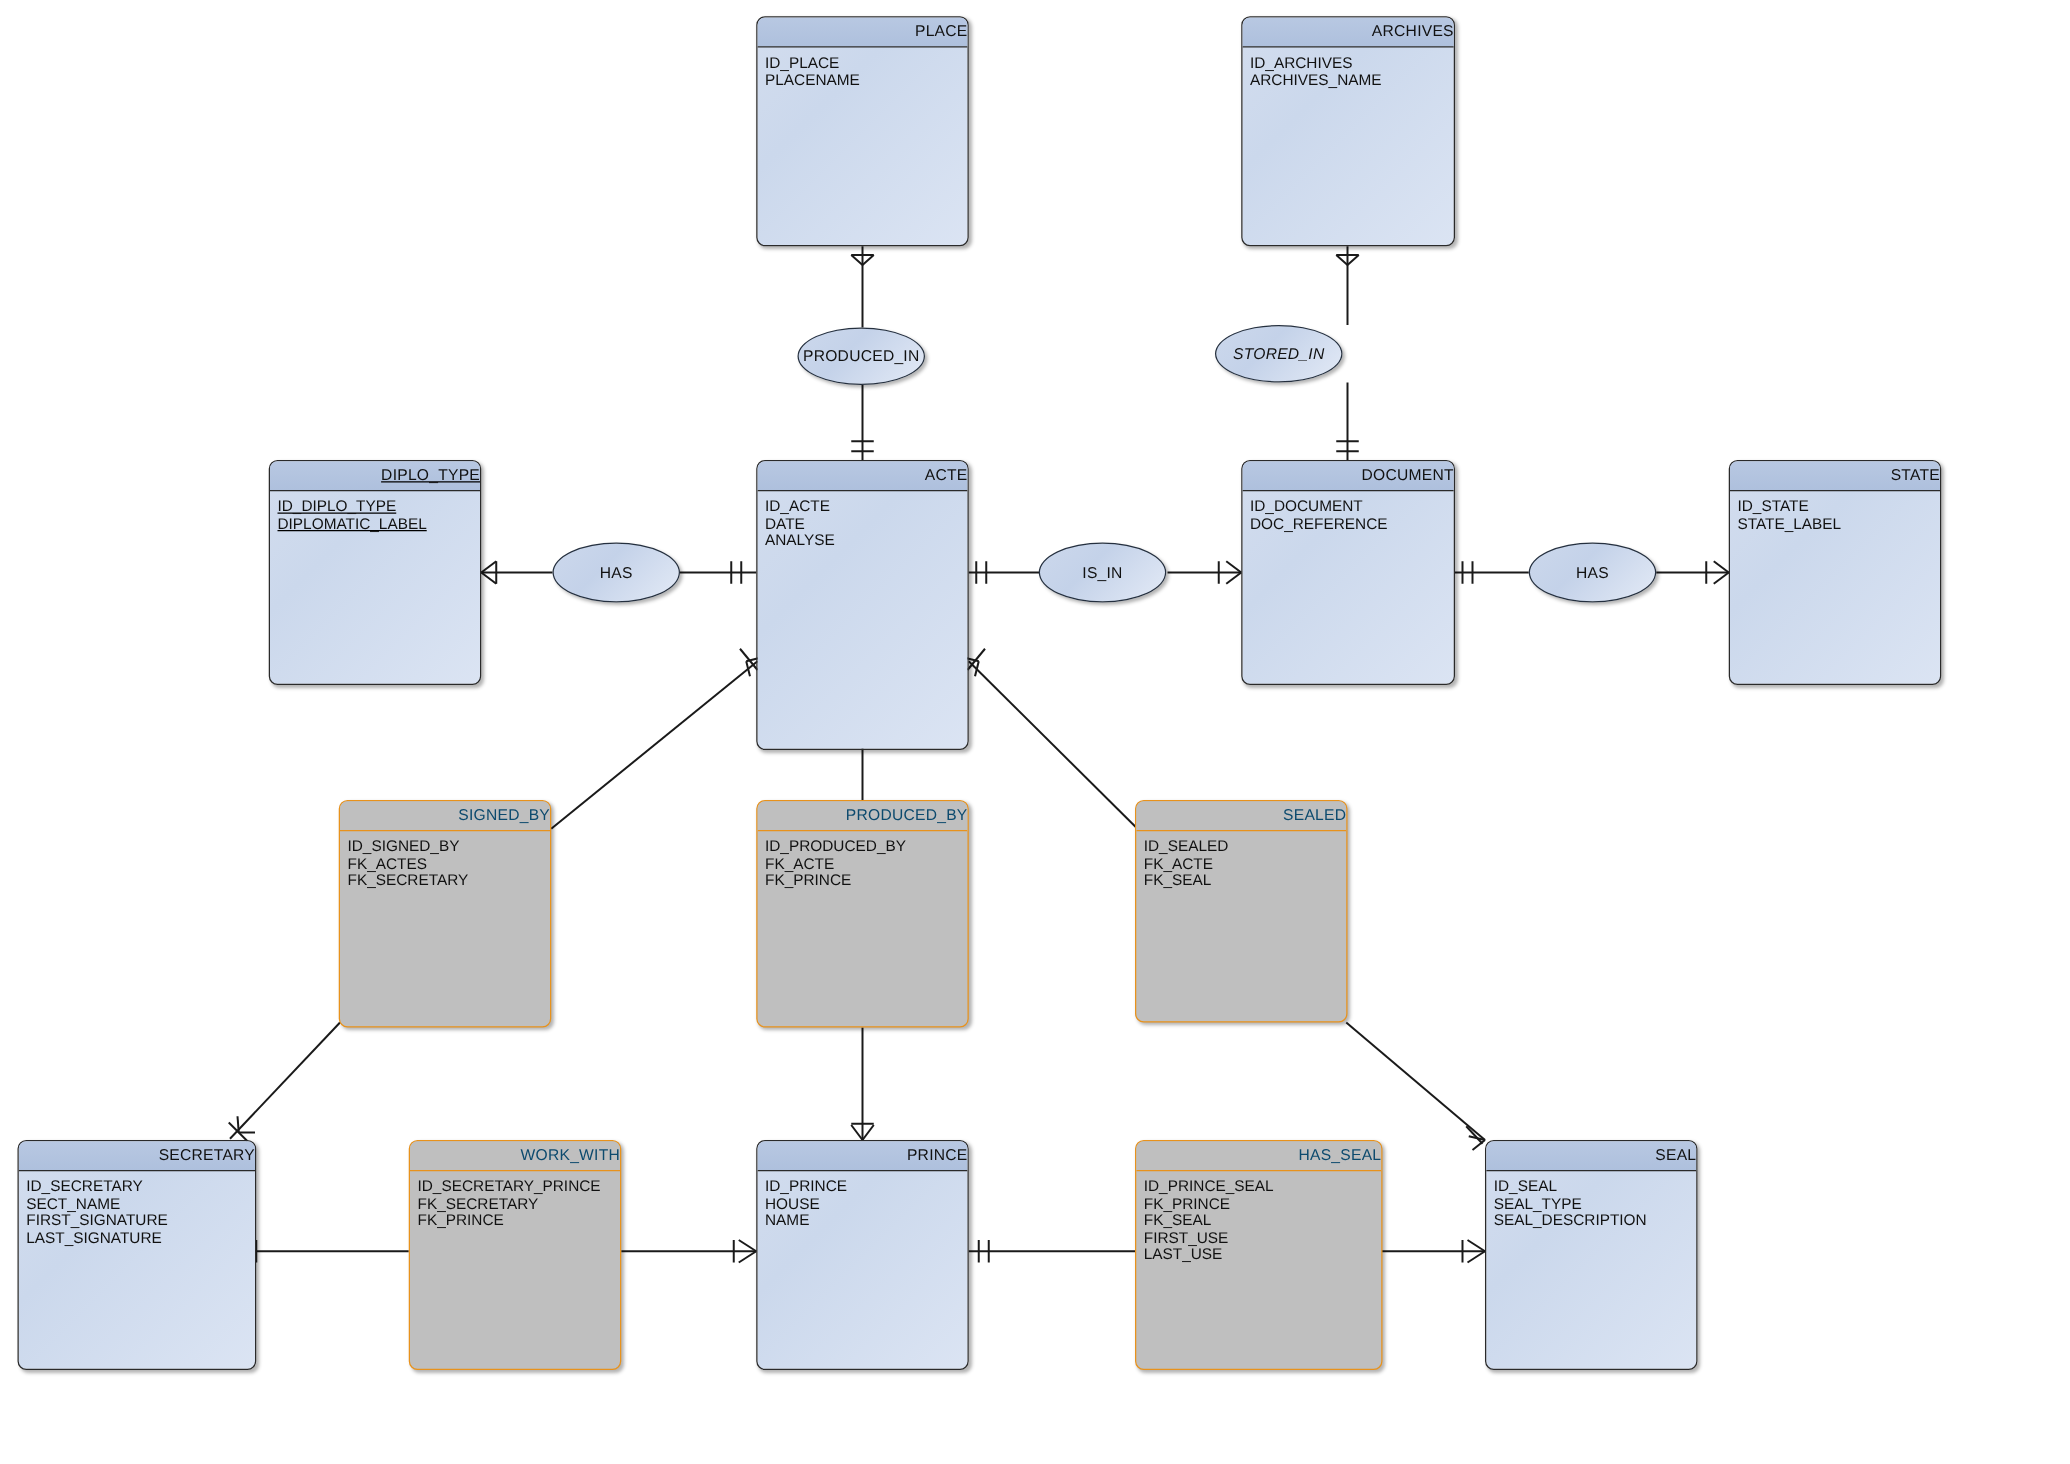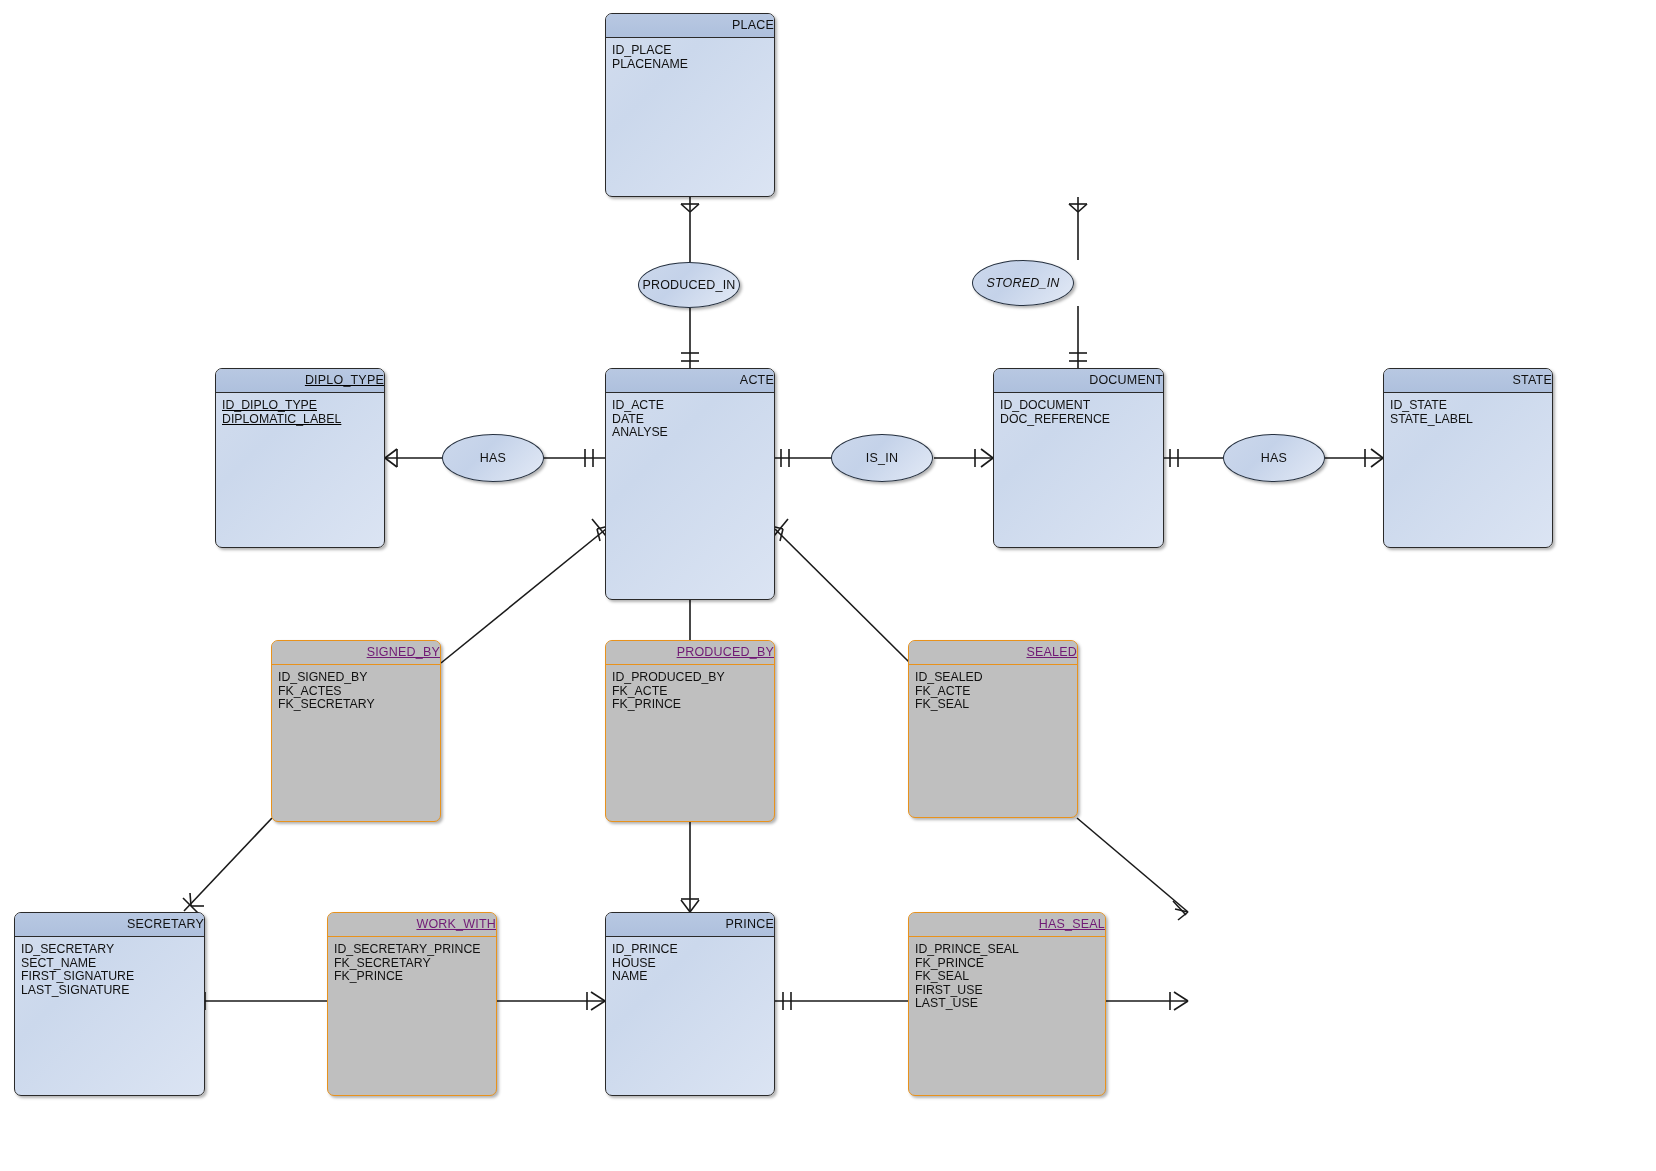--- a/index.html
+++ b/index.html
@@ -52,22 +52,21 @@
 
   .assoc {
     border: 1.6px solid #e8921c;
     border-radius: 7px;
     background: #bfbfbf;
     box-shadow: 2px 2px 3px rgba(0,0,0,0.30);
   }
   .assoc .hdr {
     background: #bfbfbf;
     border-bottom: 1.4px solid #e8921c;
-    color: #701a75;
-    text-decoration: underline;
+    color: #0c4a6e;
   }
   .assoc .attrs { color: #111; }
 
   .rel {
     position: absolute;
     box-sizing: border-box;
     border: 1.5px solid #25303f;
     border-radius: 50%;
     background: linear-gradient(135deg, #ccd8ec 0%, #c4d2e9 40%, #e3eaf6 100%);
     box-shadow: 2px 2px 3px rgba(0,0,0,0.30);
@@ -185,20 +184,27 @@
   </svg>
 
   <div class="entity" style="left:605px; top:13px; width:170px; height:184px;">
     <div class="hdr">PLACE</div>
     <div class="attrs">
       <div>ID_PLACE</div>
       <div>PLACENAME</div>
     </div>
   </div>
 
+  <div class="entity" style="left:993px; top:13px; width:171px; height:184px;">
+    <div class="hdr">ARCHIVES</div>
+    <div class="attrs">
+      <div>ID_ARCHIVES</div>
+      <div>ARCHIVES_NAME</div>
+    </div>
+  </div>
 
   <div class="entity" style="left:215px; top:368px; width:170px; height:180px;text-decoration:underline;">
     <div class="hdr">DIPLO_TYPE</div>
     <div class="attrs">
       <div>ID_DIPLO_TYPE</div>
       <div>DIPLOMATIC_LABEL</div>
     </div>
   </div>
 
   <div class="entity" style="left:605px; top:368px; width:170px; height:232px;">
@@ -285,20 +291,28 @@
     <div class="hdr">HAS_SEAL</div>
     <div class="attrs">
       <div>ID_PRINCE_SEAL</div>
       <div>FK_PRINCE</div>
       <div>FK_SEAL</div>
       <div>FIRST_USE</div>
       <div>LAST_USE</div>
     </div>
   </div>
 
+  <div class="entity" style="left:1188px; top:912px; width:170px; height:184px;">
+    <div class="hdr">SEAL</div>
+    <div class="attrs">
+      <div>ID_SEAL</div>
+      <div>SEAL_TYPE</div>
+      <div>SEAL_DESCRIPTION</div>
+    </div>
+  </div>
 
   <div class="rel" style="left:638px; top:262px; width:102px; height:46px;">PRODUCED_IN</div>
   <div class="rel" style="left:972px; top:260px; width:102px; height:46px;font-style:italic;">STORED_IN</div>
   <div class="rel" style="left:442px; top:434px; width:102px; height:48px;">HAS</div>
   <div class="rel" style="left:831px; top:434px; width:102px; height:48px;">IS_IN</div>
   <div class="rel" style="left:1223px; top:434px; width:102px; height:48px;">HAS</div>
 
 </div>
 
 </body></html>

